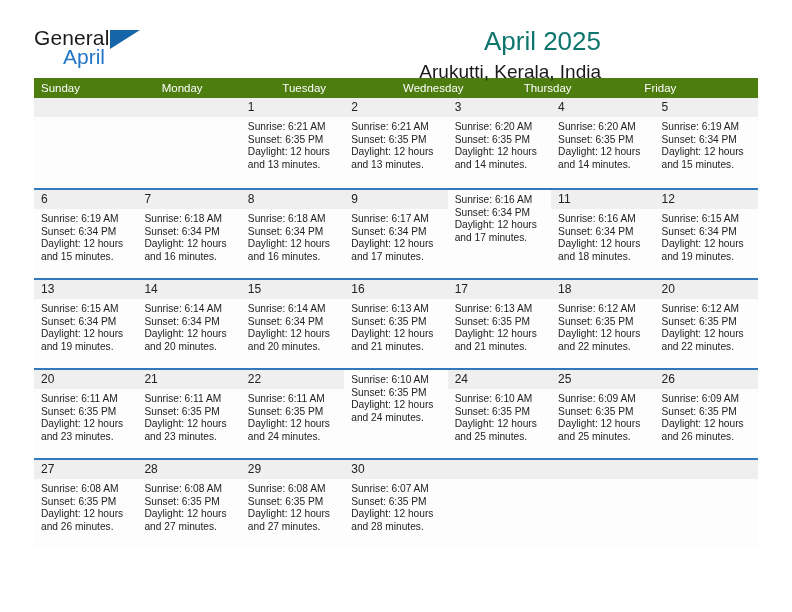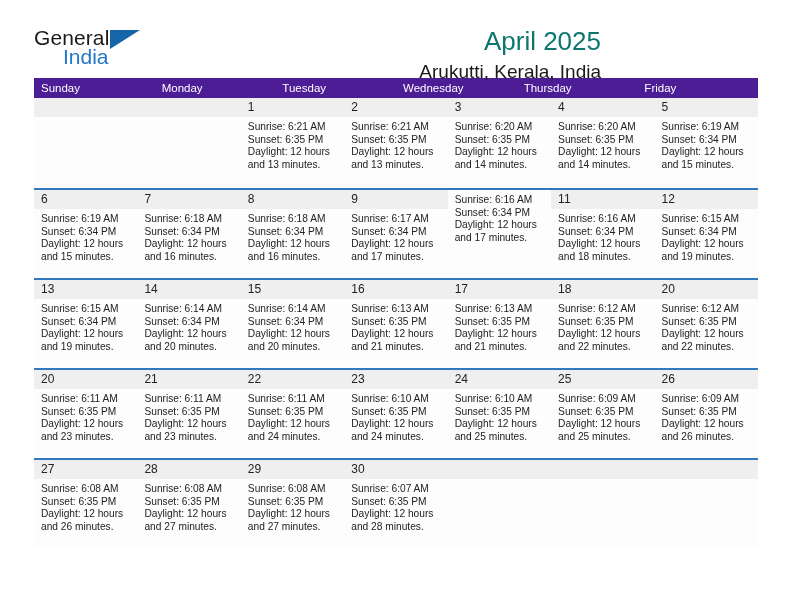--- a/index.html
+++ b/index.html
@@ -81,21 +81,21 @@
     white-space: nowrap;
   }
 
   
   .calendar {
     width: 724px;
     margin-top: 6px;
   }
   .dow-row {
     display: flex;
-    background: #4c1d95;
+    background: #4d7c0f;
     height: 20px;
   }
   .dow {
     flex: 1 1 0;
     color: #ffffff;
     font-size: 11.5px;
     line-height: 20px;
     padding-left: 7px;
     box-sizing: border-box;
     white-space: nowrap;
@@ -139,21 +139,21 @@
 </head>
 <body>
 
 <div class="page">
 
   <div class="header">
 
     <div class="logo">
       <span class="logo-general">General</span>
       <span class="logo-flag"></span>
-      <span class="logo-blue">India</span>
+      <span class="logo-blue">April</span>
     </div>
 
     <div class="title-block">
       <div class="cal-title">April 2025</div>
       <div class="cal-subtitle">Arukutti, Kerala, India</div>
     </div>
 
   </div>
 
   <div class="calendar">
@@ -350,21 +350,20 @@
           </div>
           <div class="day">
             <div class="day-num-band">22</div>
             <div class="day-info">
               <div>Sunrise: 6:11 AM</div>
               <div>Sunset: 6:35 PM</div>
               <div class="wrap">Daylight: 12 hours and 24 minutes.</div>
             </div>
           </div>
           <div class="day">
-            <div class="day-num-band">23</div>
             <div class="day-info">
               <div>Sunrise: 6:10 AM</div>
               <div>Sunset: 6:35 PM</div>
               <div class="wrap">Daylight: 12 hours and 24 minutes.</div>
             </div>
           </div>
           <div class="day">
             <div class="day-num-band">24</div>
             <div class="day-info">
               <div>Sunrise: 6:10 AM</div>

